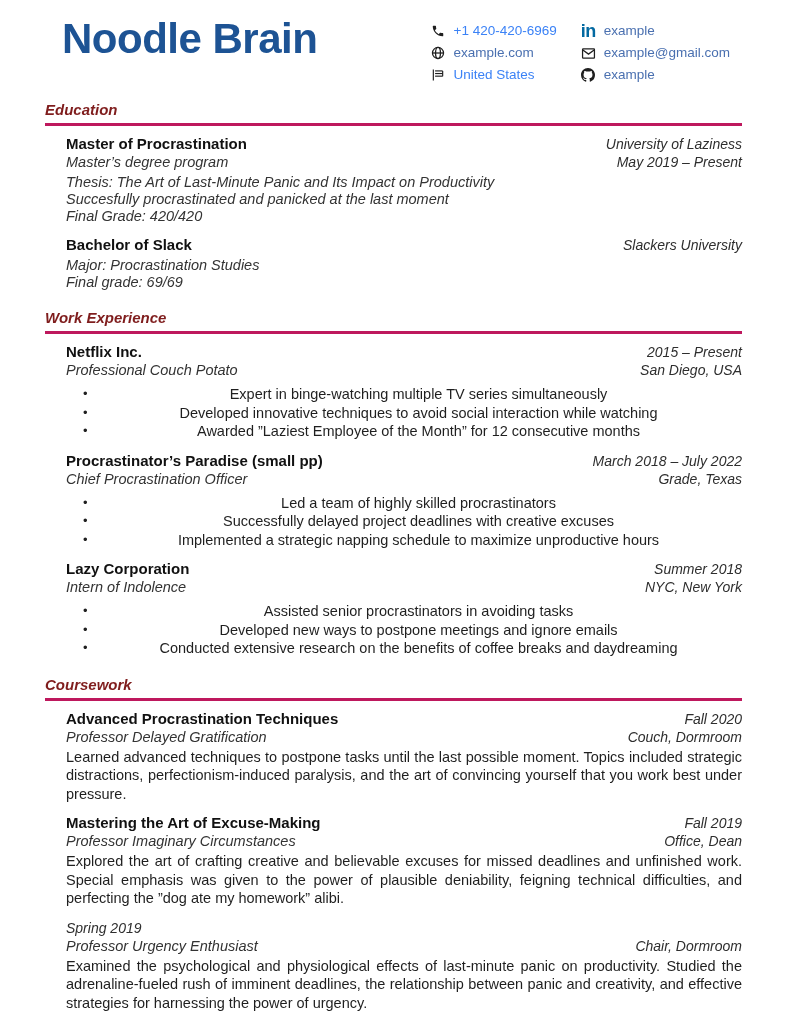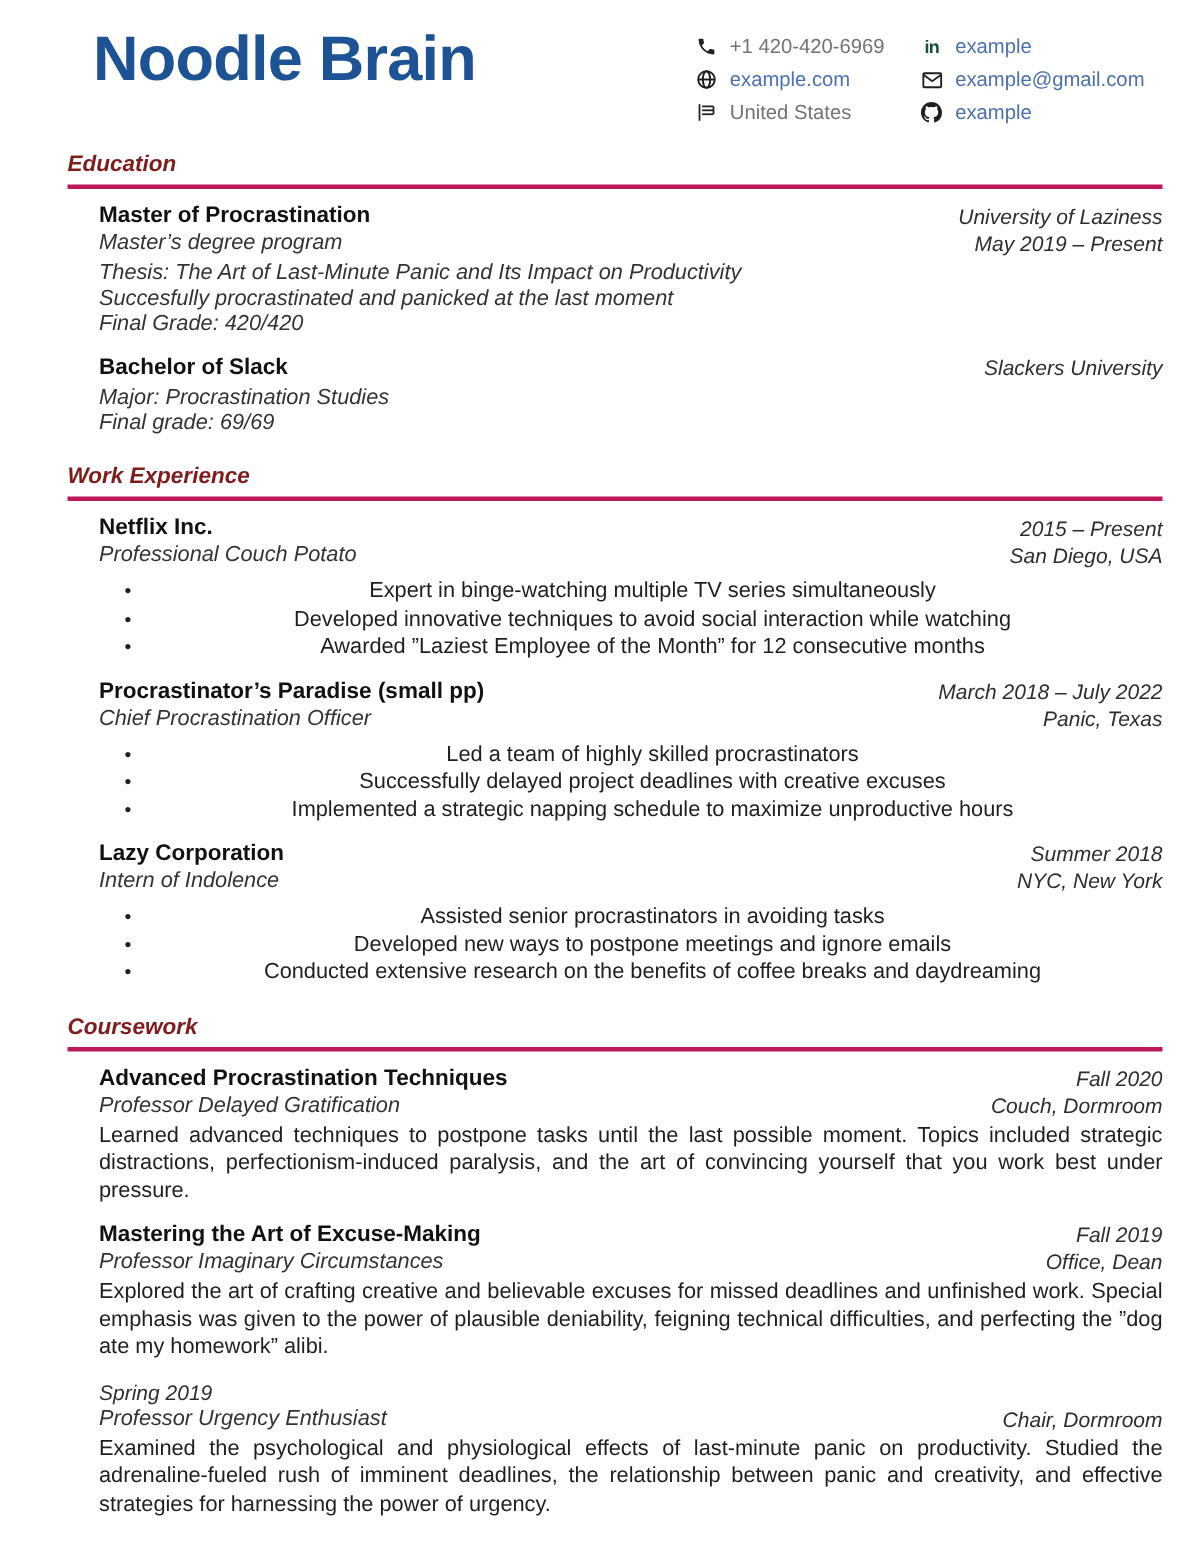--- a/index.html
+++ b/index.html
@@ -1,32 +1,32 @@
 <!DOCTYPE html>
 <html><head>
 <meta charset="utf-8">
 <style>
   html, body { margin: 0; padding: 0; background: #ffffff; }
   .page {
     width: 794px; height: 1028px; box-sizing: border-box;
-    padding: 16px 19px 0 45px; overflow: hidden; background: #ffffff;
+    padding: 16px 52px 0 45px; overflow: hidden; background: #ffffff;
     font-family: "Liberation Sans", sans-serif; color: #1f1f1f;
   }
   
   .header { display: flex; justify-content: space-between; align-items: flex-start; }
   .name {
     margin: 0 0 0 17px; font-size: 42px; line-height: 1.1; font-weight: bold;
     letter-spacing: -0.5px; color: #1d5394;
   }
   .contact { display: flex; gap: 24px; padding: 7px 12px 0 0; font-size: 13.5px; }
   .contact-col { display: flex; flex-direction: column; gap: 6px; }
   .c-row { display: flex; align-items: center; gap: 8px; line-height: 16px; }
   .c-icon { width: 15px; height: 15px; flex: none; display: inline-flex; align-items: center; justify-content: center; }
-  .in-glyph { font-weight: bold; font-size: 12px; letter-spacing: -0.5px; color: #14532d; }
-  .c-text { color: #737373; }
+  .in-glyph { font-weight: bold; font-size: 18px; letter-spacing: -0.5px; color: #0369a1; }
+  .c-text { color: #3b82f6; }
   a.c-link { color: #4a70b0; text-decoration: none; }
   
   .section { margin-top: 18px; }
   .section-title {
     margin: 0; font-size: 15px; line-height: 17px; font-weight: bold; font-style: italic;
     color: #7f1d1d; padding-bottom: 5px; border-bottom: 3px solid #be185d;
   }
   .entry { margin: 9px 0 0 21px; }
   .entry + .entry { margin-top: 11px; }
   .row { display: flex; justify-content: space-between; align-items: flex-start; gap: 12px; }
@@ -156,21 +156,21 @@
       </ul>
     </article>
 
     <article class="entry">
       <div class="row">
         <h3 class="e-title">Procrastinator’s Paradise (small pp)</h3>
         <span class="e-right">March 2018 – July 2022</span>
       </div>
       <div class="row">
         <span class="e-sub">Chief Procrastination Officer</span>
-        <span class="e-right">Panic, Texas</span>
+        <span class="e-right">Grade, Texas</span>
       </div>
       <ul class="e-bullets">
         <li>Led a team of highly skilled procrastinators</li>
         <li>Successfully delayed project deadlines with creative excuses</li>
         <li>Implemented a strategic napping schedule to maximize unproductive hours</li>
       </ul>
     </article>
 
     <article class="entry">
       <div class="row">

